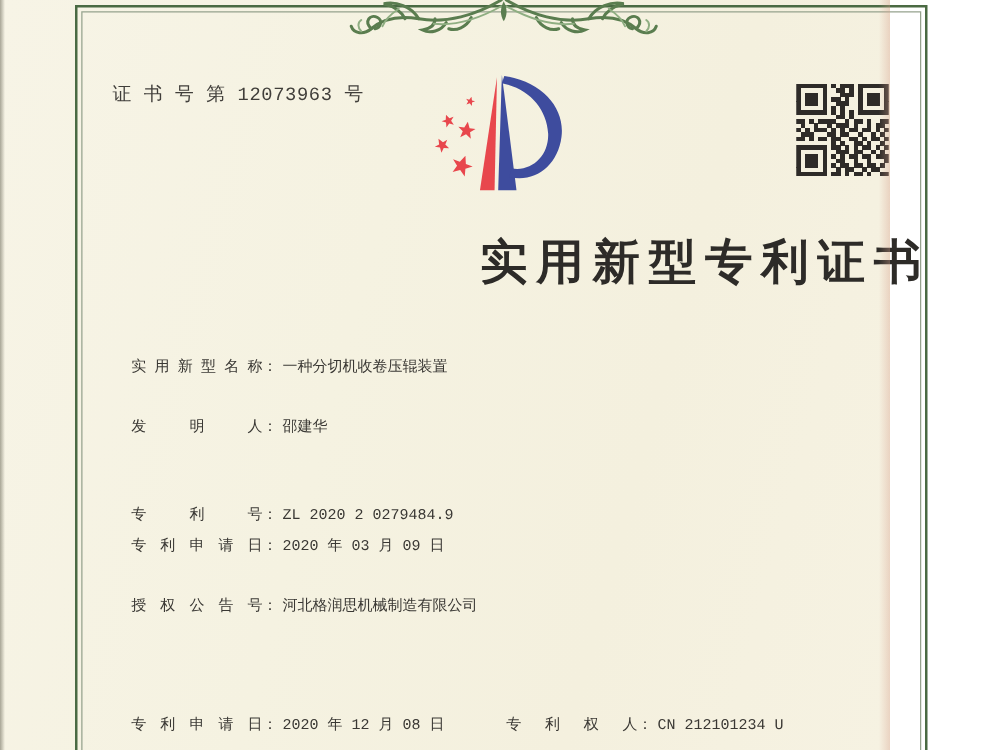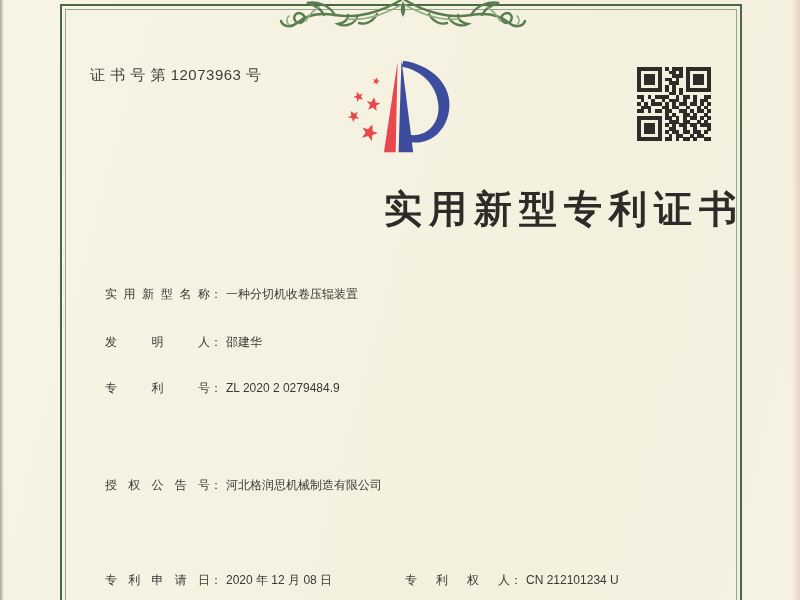--- a/index.html
+++ b/index.html
@@ -1,20 +1,20 @@
 <!DOCTYPE html>
 <html><head>
 <meta charset="utf-8">
 <style>
   html,body{margin:0;padding:0;}
   body{width:800px;height:600px;overflow:hidden;}
   .paper{
-    position:relative;width:800px;height:600px;
+    position:relative;width:712px;height:600px;
     background:linear-gradient(105deg,#f7f4e6 0%,#f5f2e1 40%,#f4f0de 70%,#f6f2e2 100%);
-    font-family:Liberation Sans, sans-serif;
+    font-family:Liberation Mono, monospace;
     color:#3a3834;
   }
   .paper::before{ 
     content:"";position:absolute;left:0;top:0;width:4px;height:600px;
     background:linear-gradient(to right,rgba(104,102,86,.55),rgba(104,102,86,0));
   }
   .paper::after{ 
     content:"";position:absolute;right:0;top:0;width:9px;height:600px;
     background:linear-gradient(to left,rgba(214,160,140,.38),rgba(214,160,140,0));
   }
@@ -346,24 +346,27 @@
   <div class="title">实用新型专利证书</div>
 
   <div class="row" style="top:282px">
     <span class="lbl"><span class="lbl-text">实用新型名称</span><span class="colon">：</span></span><span class="val">一种分切机收卷压辊装置</span>
   </div>
 
   <div class="row" style="top:330px">
     <span class="lbl"><span class="lbl-text">发明人</span><span class="colon">：</span></span><span class="val">邵建华</span>
   </div>
 
-  <div class="row" style="top:376px">
+  <div class="row" style="top:400px">
     <span class="lbl"><span class="lbl-text">专利号</span><span class="colon">：</span></span><span class="val">ZL 2020 2 0279484.9</span>
   </div>
 
+  <div class="row" style="top:425px">
+    <span class="lbl"><span class="lbl-text">专利申请日</span><span class="colon">：</span></span><span class="val">2020 年 03 月 09 日</span>
+  </div>
 
   <div class="row" style="top:473px">
     <span class="lbl"><span class="lbl-text">授权公告号</span><span class="colon">：</span></span><span class="val">河北格润思机械制造有限公司</span>
   </div>
 
 
   <div class="row" style="top:568px">
     <span class="lbl"><span class="lbl-text">专利申请日</span><span class="colon">：</span></span><span class="val">2020 年 12 月 08 日</span>
     <span class="grant-no-group">
       <span class="lbl"><span class="lbl-text">专利权人</span><span class="colon">：</span></span><span class="val">CN 212101234 U</span>

